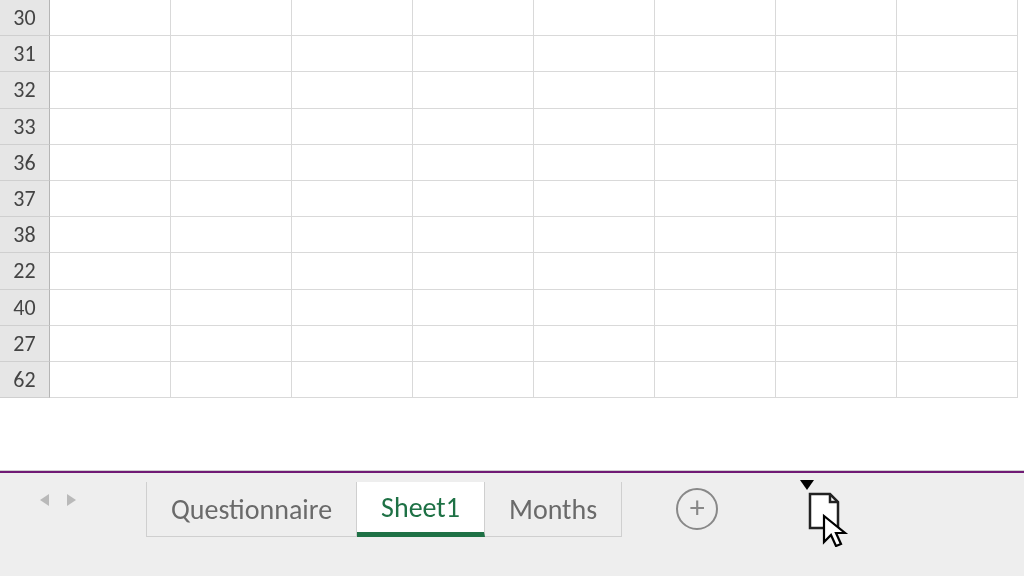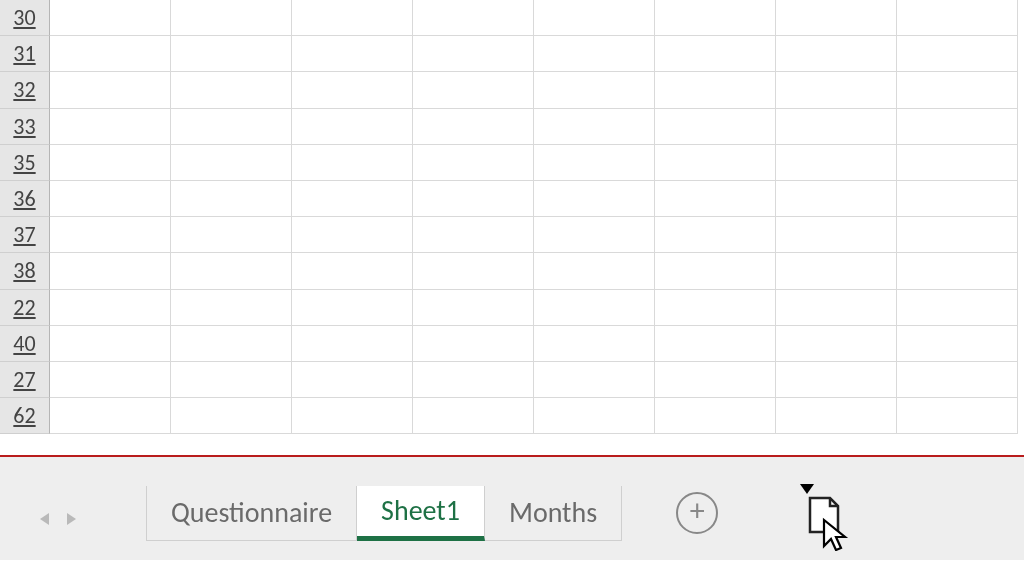--- a/index.html
+++ b/index.html
@@ -32,41 +32,40 @@
     width: 50px;
     flex: 0 0 50px;
     background: #e6e6e6;
     border-right: 1px solid #b5b5b5;
     border-bottom: 1px solid #cfcfcf;
     display: flex;
     align-items: center;
     justify-content: center;
     font-size: 22px;
     color: #444;
-    text-decoration: underline;
   }
 
   .cell {
     flex: 0 0 121px;
     border-right: 1px solid #d9d9d9;
     border-bottom: 1px solid #d9d9d9;
     background: #fff;
   }
 
   
   .tab-strip {
     position: absolute;
     left: 0;
     right: 0;
-    bottom: 16px;
+    bottom: 0;
     height: 105px;
     background: #eeeeee;
-    border-top: 2px solid #b91c1c;
-    display: flex;
-    align-items: center;
+    border-top: 2px solid #701a75;
+    display: flex;
+    align-items: flex-start;
     padding-top: 9px;
   }
 
   .nav-arrows {
     display: flex;
     gap: 18px;
     padding: 12px 30px 0 40px;
     color: #b9b9b9;
     font-size: 18px;
   }
@@ -192,31 +191,20 @@
       <div class="cell"></div>
       <div class="cell"></div>
       <div class="cell"></div>
       <div class="cell"></div>
       <div class="cell"></div>
       <div class="cell"></div>
       <div class="cell"></div>
       <div class="cell"></div>
     </div>
     <div class="row">
-      <div class="row-header">35</div>
-      <div class="cell"></div>
-      <div class="cell"></div>
-      <div class="cell"></div>
-      <div class="cell"></div>
-      <div class="cell"></div>
-      <div class="cell"></div>
-      <div class="cell"></div>
-      <div class="cell"></div>
-    </div>
-    <div class="row">
       <div class="row-header">36</div>
       <div class="cell"></div>
       <div class="cell"></div>
       <div class="cell"></div>
       <div class="cell"></div>
       <div class="cell"></div>
       <div class="cell"></div>
       <div class="cell"></div>
       <div class="cell"></div>
     </div>

